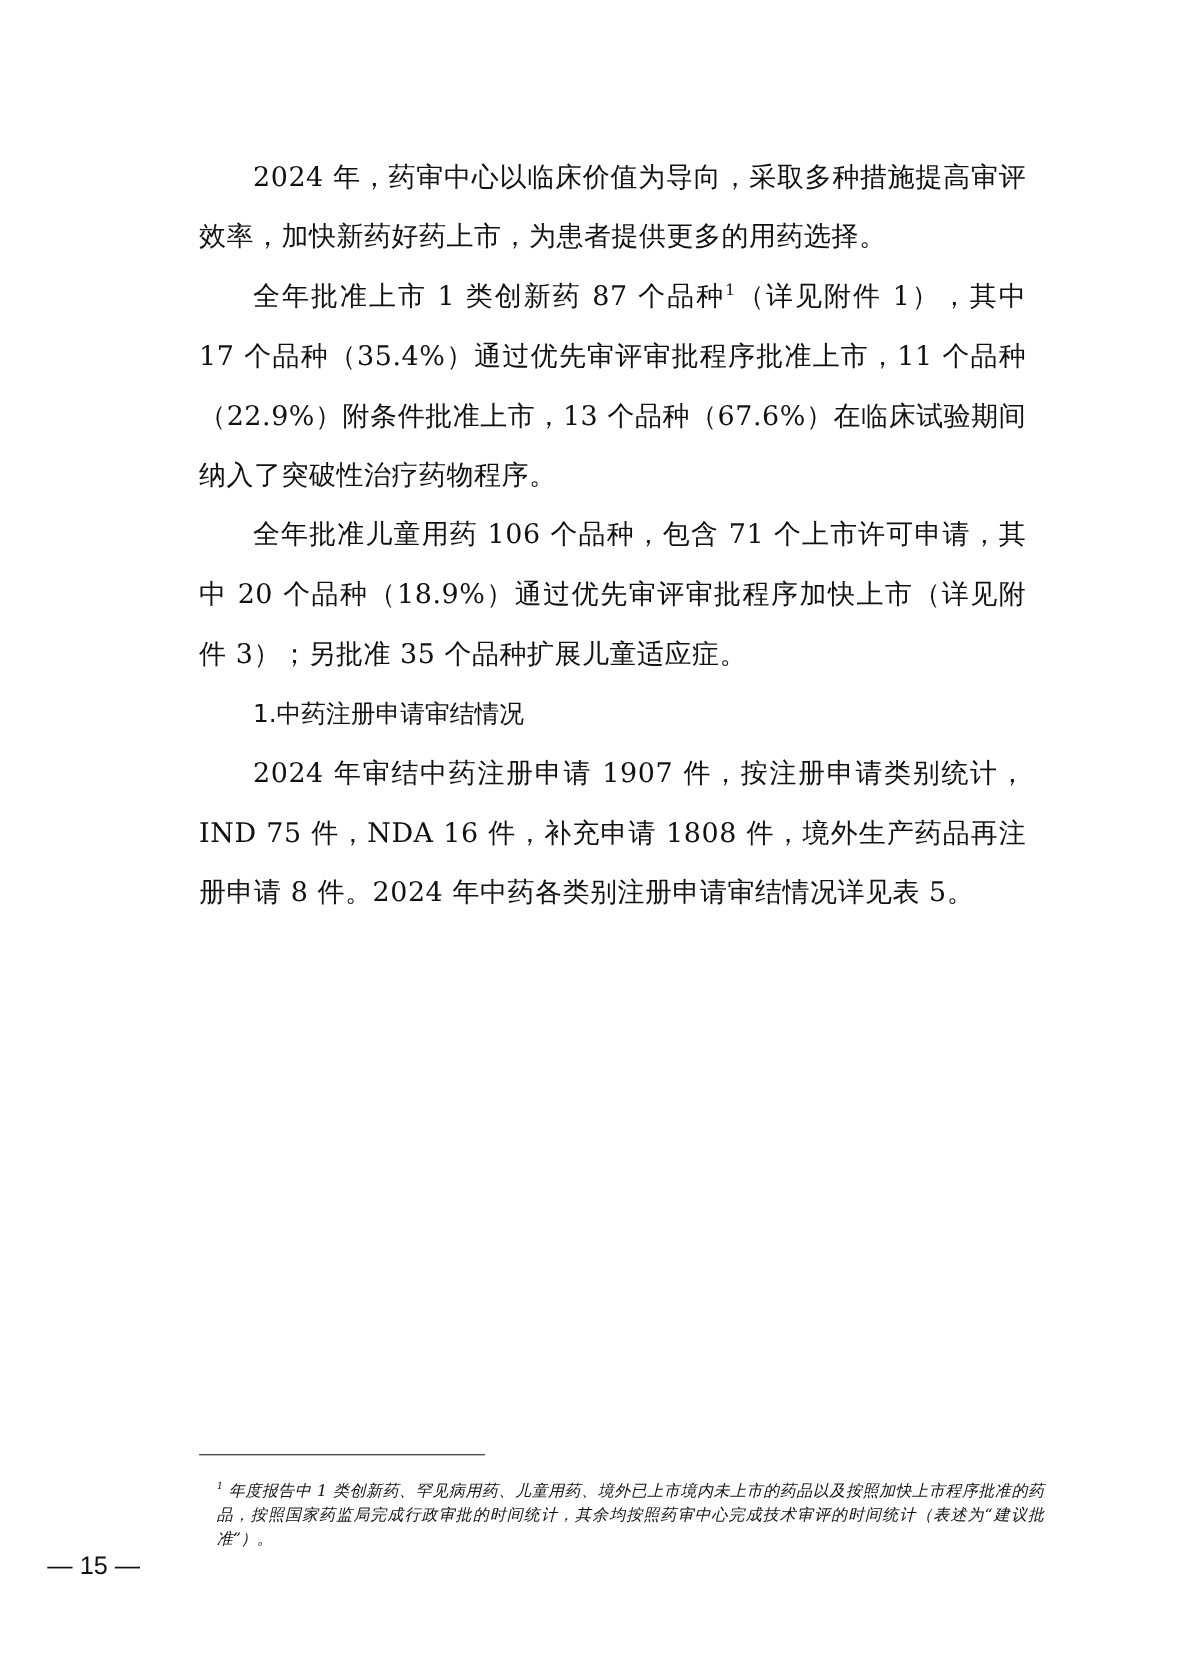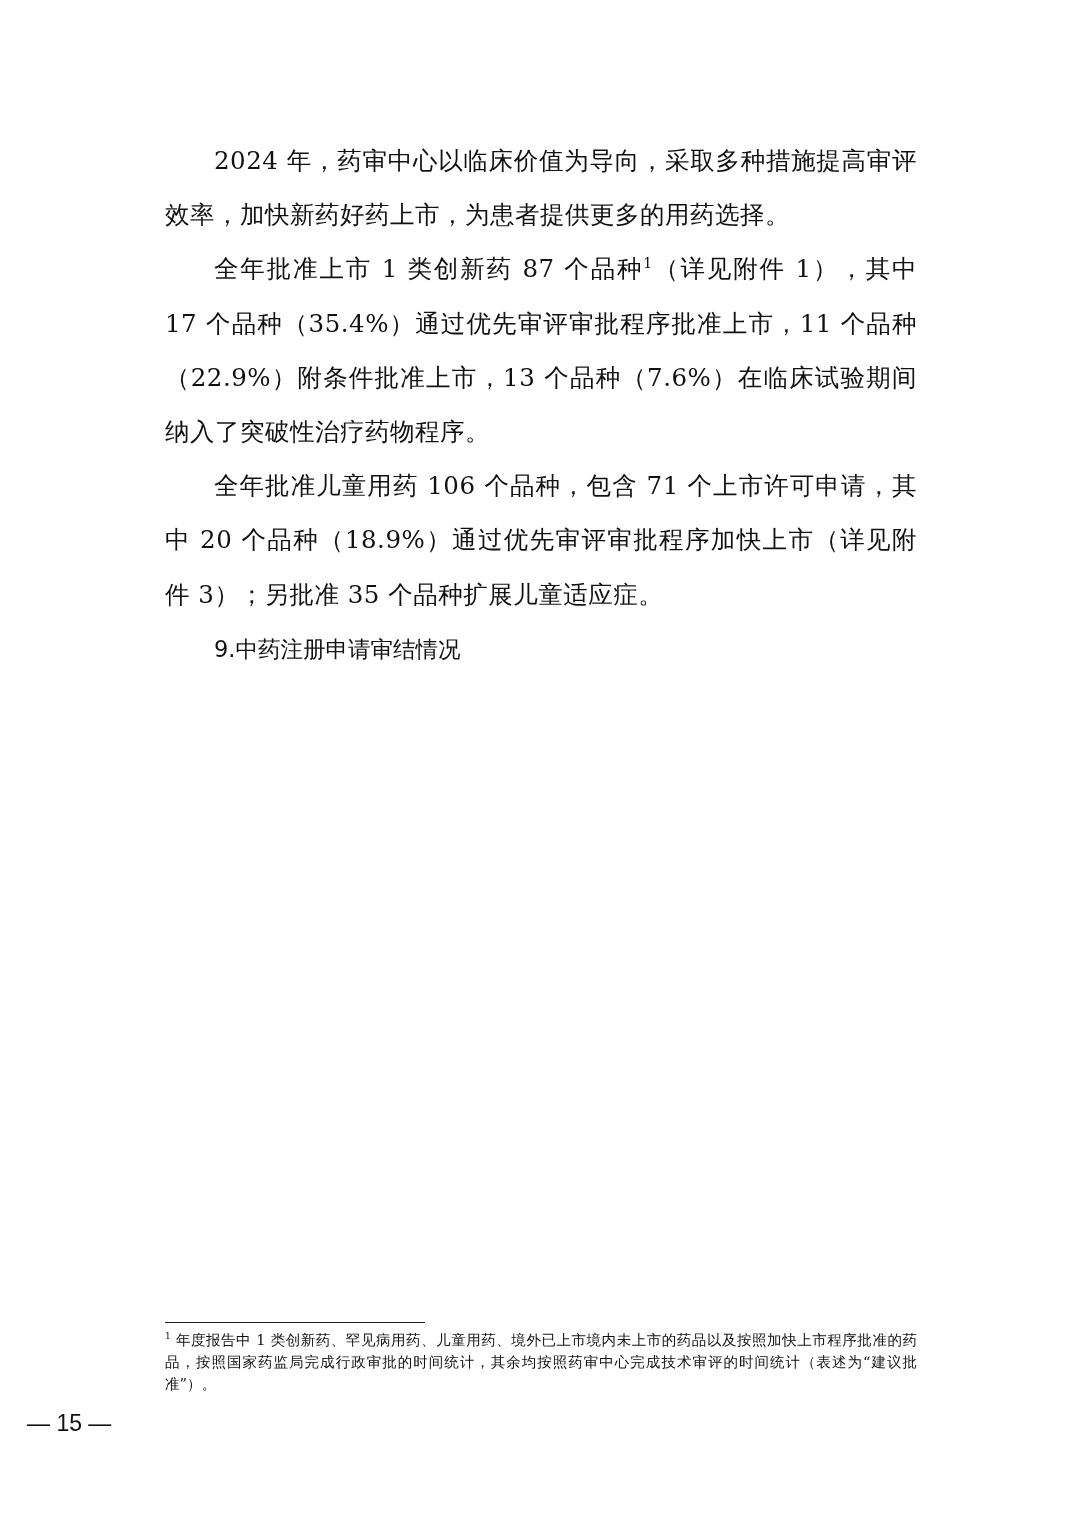--- a/index.html
+++ b/index.html
@@ -1,40 +1,41 @@
 <!DOCTYPE html>
 <html><head>
 <meta charset="utf-8">
 <style>
   html, body { margin:0; padding:0; background:#ffffff; }
   body { width:1080px; height:1527px; position:relative; overflow:hidden;
          font-family:"DejaVu Serif","Liberation Serif",serif; color:#111; }
-  .page { position:absolute; left:0; top:0; width:884px; height:1527px; }
+  .page { position:absolute; left:16px; top:0; width:884px; height:1527px; }
   .body-text { position:absolute; left:165px; top:134px; width:752px; }
   .para { margin:0; font-size:24.5px; line-height:54.2px; text-align:justify;
           text-align-last:left; text-indent:49px; letter-spacing:0.5px; }
   .heading { margin:0; font-size:24.5px; line-height:54.2px; text-indent:49px;
              font-family:"DejaVu Sans","Liberation Sans",sans-serif; font-size:22.5px; }
   sup { font-size:14px; vertical-align:9px; line-height:0; }
   .rule { position:absolute; left:165px; top:1322px; width:260px; height:0;
           border-top:1.3px solid #222; }
   .footnote { position:absolute; left:165px; top:1329px; width:752px;
-              font-size:14.5px; line-height:22px; text-align:justify; text-align-last:left; margin:0; }
+              font-size:14.5px; line-height:22px; text-align:justify; text-align-last:left; margin:16px;font-style:italic; }
   .footnote sup { font-size:9px; vertical-align:6px; }
   .pagenum { position:absolute; left:0; width:1080px; top:1410px; text-align:left;
              font-size:23px; font-family:"Liberation Sans","DejaVu Sans",sans-serif;margin-left:27px; }
 </style>
 </head>
 <body>
 
 <div class="page">
   <div class="body-text">
     <p class="para">2024 年，药审中心以临床价值为导向，采取多种措施提高审评效率，加快新药好药上市，为患者提供更多的用药选择。</p>
-    <p class="para"><span>全年批准上市 1 类创新药 87 个品种</span><sup>1</sup><span>（详见附件 1），其中 17 个品种（35.4%）通过优先审评审批程序批准上市，11 个品种（22.9%）附条件批准上市，13 个品种（7.6%）在临床试验期间纳入了突破性治疗药物程序。</span></p>
+    <p class="para"><span>全年批准上市 1 类创新药 87 个品种</span><sup>1</sup><span>（详见附件 1），其中 17 个品种（35.4%）通过优先审评审批程序批准上市，11 个品种（22.9%）附条件批准上市，13 个品种（67.6%）在临床试验期间纳入了突破性治疗药物程序。</span></p>
     <p class="para">全年批准儿童用药 106 个品种，包含 71 个上市许可申请，其中 20 个品种（18.9%）通过优先审评审批程序加快上市（详见附件 3）；另批准 35 个品种扩展儿童适应症。</p>
-    <p class="heading">9.中药注册申请审结情况</p>
+    <p class="heading">1.中药注册申请审结情况</p>
+    <p class="para">2024 年审结中药注册申请 1907 件，按注册申请类别统计，IND 75 件，NDA 16 件，补充申请 1808 件，境外生产药品再注册申请 8 件。2024 年中药各类别注册申请审结情况详见表 5。</p>
   </div>
 
   <div class="rule"></div>
   <p class="footnote"><sup>1</sup><span> 年度报告中 1 类创新药、罕见病用药、儿童用药、境外已上市境内未上市的药品以及按照加快上市程序批准的药品，按照国家药监局完成行政审批的时间统计，其余均按照药审中心完成技术审评的时间统计（表述为“建议批准”）。</span></p>
 
   <div class="pagenum">— 15 —</div>
 </div>
 
 </body></html>

